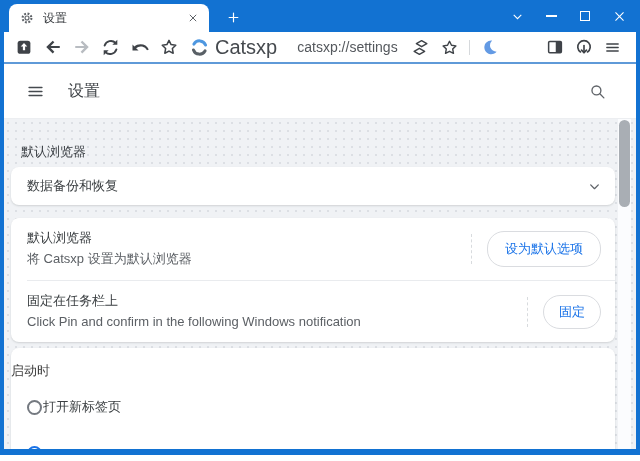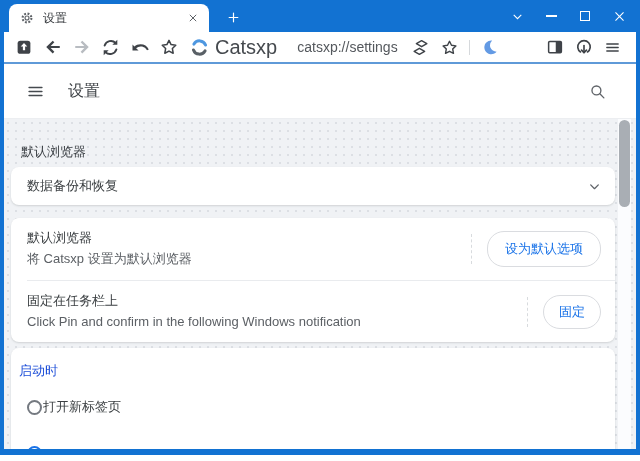--- a/index.html
+++ b/index.html
@@ -56,21 +56,21 @@
   .row-text{flex:1;min-width:0;}
   .row-title{font-size:13px;color:#3c4043;line-height:1.45;}
   .row-sub{font-size:13px;color:#5c6065;line-height:1.45;margin-top:2px;}
   .vsep{height:30px;border-left:1px dashed #d8dbde;margin-right:15px;}
   .divider{height:1px;background:#e9ebee;margin-left:16px;}
   .pill{border:1px solid #dadce0;border-radius:17px;background:#fff;color:var(--accent);
     font-size:13px;padding:8px 17px;font-family:inherit;white-space:nowrap;cursor:pointer;}
   .pill-small{padding:7px 15px;}
   .row-simple{display:flex;align-items:center;height:38px;padding:0 14px 0 16px;cursor:pointer;}
   .row-simple .row-title{flex:1;}
-  .startup-title{padding:14px 8px 0;font-size:13px;color:#1d4ed8;}
+  .startup-title{padding:14px 0 0;font-size:13px;color:#404040;}
   .radio-row{display:flex;align-items:center;height:38px;padding:0 16px;margin-top:8px;cursor:pointer;}
   .radio{width:15px;height:15px;border:2px solid #747980;border-radius:50%;position:relative;flex-shrink:0;}
   .radio.selected{border-color:var(--accent);}
   .radio.selected::after{content:"";position:absolute;inset:2px;background:var(--accent);border-radius:50%;}
   .radio-label{font-size:13px;color:#3c4043;margin-left:1px;}
 
   
   .scroll-track{position:absolute;top:0;bottom:0;right:5px;width:13px;background:#fbfcfe;z-index:2;}
   .scroll-thumb{position:absolute;top:1px;right:6px;width:11px;height:87px;background:#a9aeb4;border-radius:6px;z-index:3;}
 

